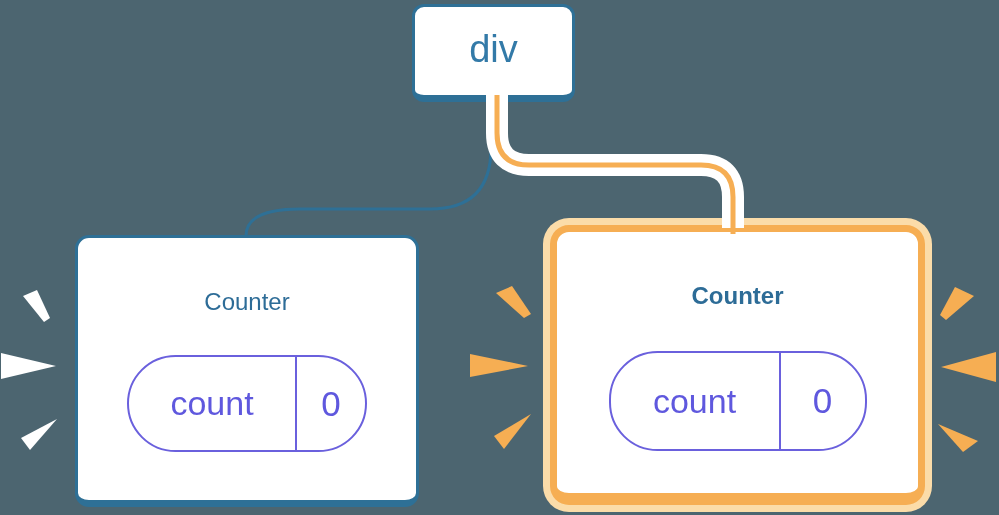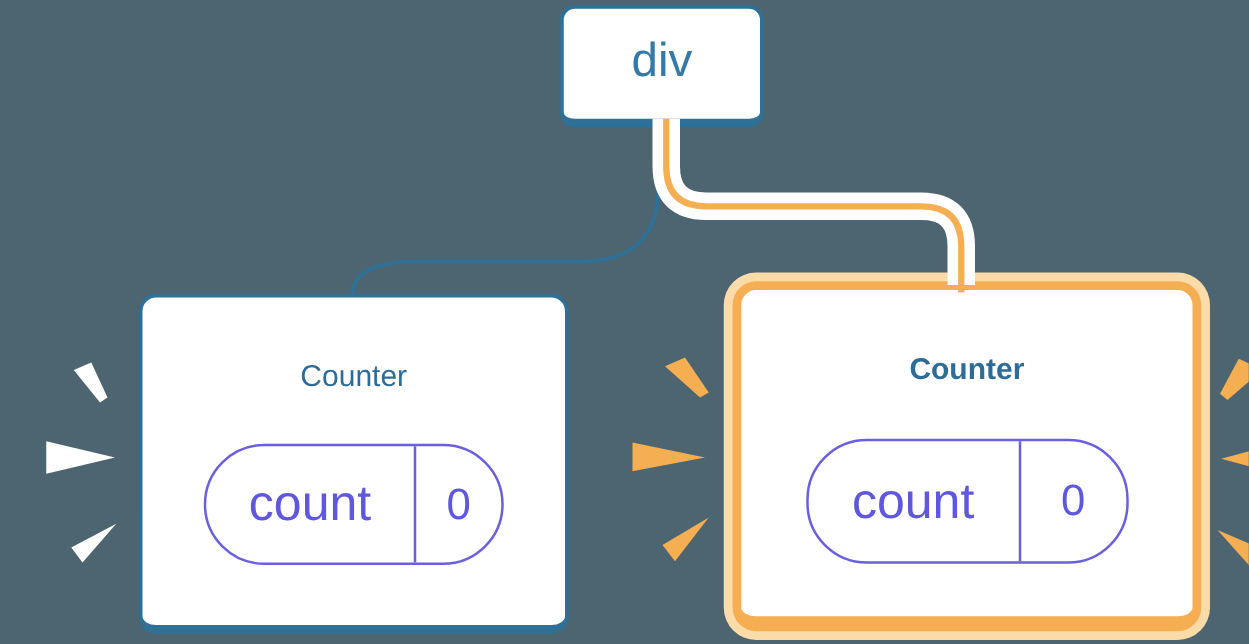--- a/index.html
+++ b/index.html
@@ -2,21 +2,21 @@
 <html><head>
 <meta charset="utf-8">
 <style>
   html, body { margin: 0; padding: 0; }
   body {
     width: 999px; height: 515px;
     background: #4c6570;
     font-family: "Liberation Sans", sans-serif;
     overflow: hidden;
   }
-  .canvas { position: relative; width: 962px; height: 515px; margin-left: 36px; }
+  .canvas { position: relative; width: 962px; height: 515px; }
 
   
   .root-node {
     position: absolute; left: 412px; top: 4px;
     width: 163px; height: 98px;
     box-sizing: border-box;
     background: #ffffff;
     border: 3px solid #2e7096;
     border-bottom-width: 7px;
     border-radius: 12px;
@@ -73,21 +73,21 @@
     box-sizing: border-box;
     height: 97px;
     border: 2px solid #6a60dd;
     border-radius: 48.5px;
     display: flex; align-items: stretch;
     background: #ffffff;
   }
   .pill-left {
     width: 166px;
     display: flex; align-items: center; justify-content: center;
-    color: #5f58de; font-size: 40px;
+    color: #5f58de; font-size: 34px;
   }
   .pill-divider { width: 2px; background: #6a60dd; }
   .pill-right {
     width: 68px;
     display: flex; align-items: center; justify-content: center;
     color: #5f58de; font-size: 35px;
   }
   .counter-right .state-pill { height: 100px; margin-top: 35px; }
   .counter-right .pill-left  { width: 168px; }
   .counter-right .pill-right { width: 84px; }

